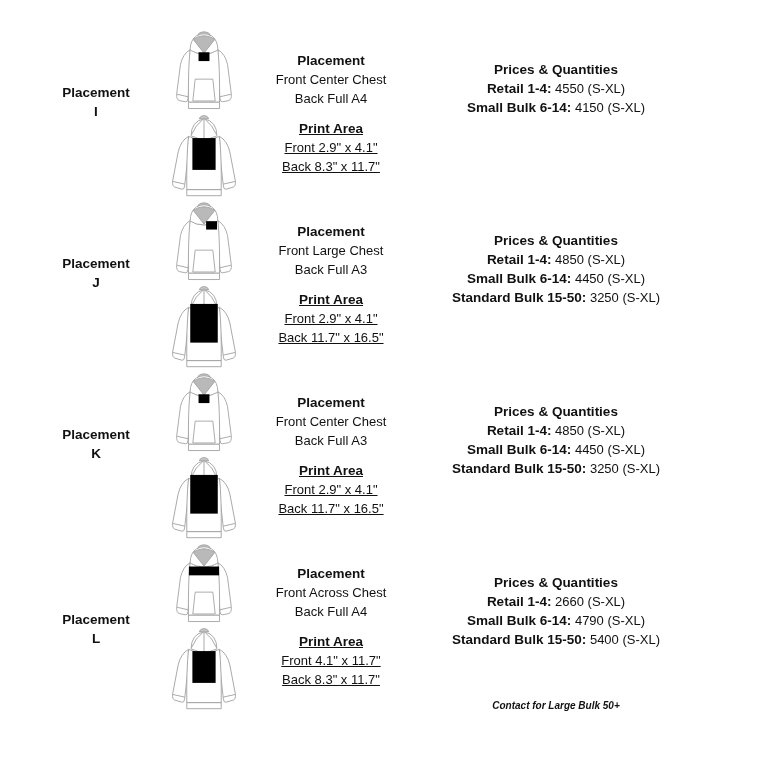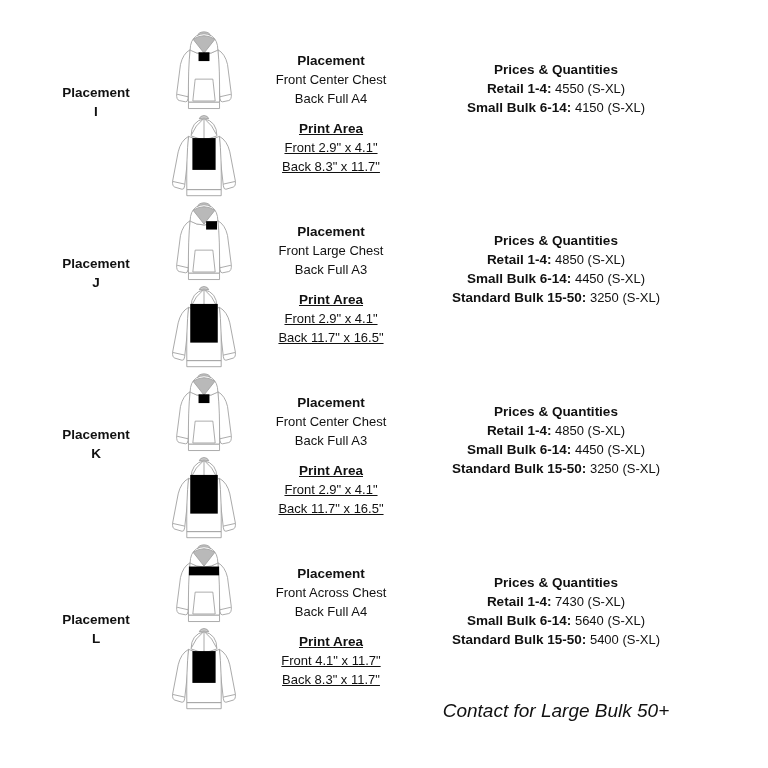--- a/index.html
+++ b/index.html
@@ -15,21 +15,21 @@
   svg.back  { width:84px; height:86px; display:block; }
   .mid-col { text-align:center; font-size:13px; line-height:19px; }
   .mid-col .h { font-size:13.5px; }
   .place-block { margin-top:21px; }
   .area-block  { margin-top:11px;text-decoration:underline; }
   .price-col { text-align:center; font-size:13px; line-height:19px; }
   .price-inner { margin-top:30px; }
   .price-inner .h { font-size:13.5px; }
   .h { font-weight:bold; }
   .footer-note { position:absolute; left:406px; top:700px; width:300px; text-align:center;
-                 font-weight:normal; font-style:italic; font-size:19px; }
+                 font-weight:bold; font-style:italic; font-size:10px; }
   .defs { position:absolute; width:0; height:0; }
 </style>
 </head>
 <body>
 
 <svg class="defs" aria-hidden="true">
   <defs>
     <symbol id="hoodie-front" viewBox="0 0 90 100">
       <g fill="#fff" stroke="#9c9c9c" stroke-width="1" stroke-linejoin="round">
         <path d="M28.5,23.5 Q20,28 17,41 L12.5,76 Q12,83 15.5,84 L23,85.5 Q25.5,86 26,81.5 L28.5,45 Z"></path>
@@ -197,21 +197,21 @@
       </div>
       <div class="area-block">
         <div class="h">Print Area</div>
         <div>Front 4.1" x 11.7"</div>
         <div>Back 8.3" x 11.7"</div>
       </div>
     </div>
     <div class="price-col">
       <div class="price-inner">
         <div class="h">Prices &amp; Quantities</div>
-        <div class="pline"><span class="h">Retail 1-4:</span> <span>7430 (S-XL)</span></div>
-        <div class="pline"><span class="h">Small Bulk 6-14:</span> <span>5640 (S-XL)</span></div>
+        <div class="pline"><span class="h">Retail 1-4:</span> <span>2660 (S-XL)</span></div>
+        <div class="pline"><span class="h">Small Bulk 6-14:</span> <span>4790 (S-XL)</span></div>
         <div class="pline"><span class="h">Standard Bulk 15-50:</span> <span>5400 (S-XL)</span></div>
       </div>
     </div>
   </section>
 
   <div class="footer-note">Contact for Large Bulk 50+</div>
 </div>
 
 </body></html>

